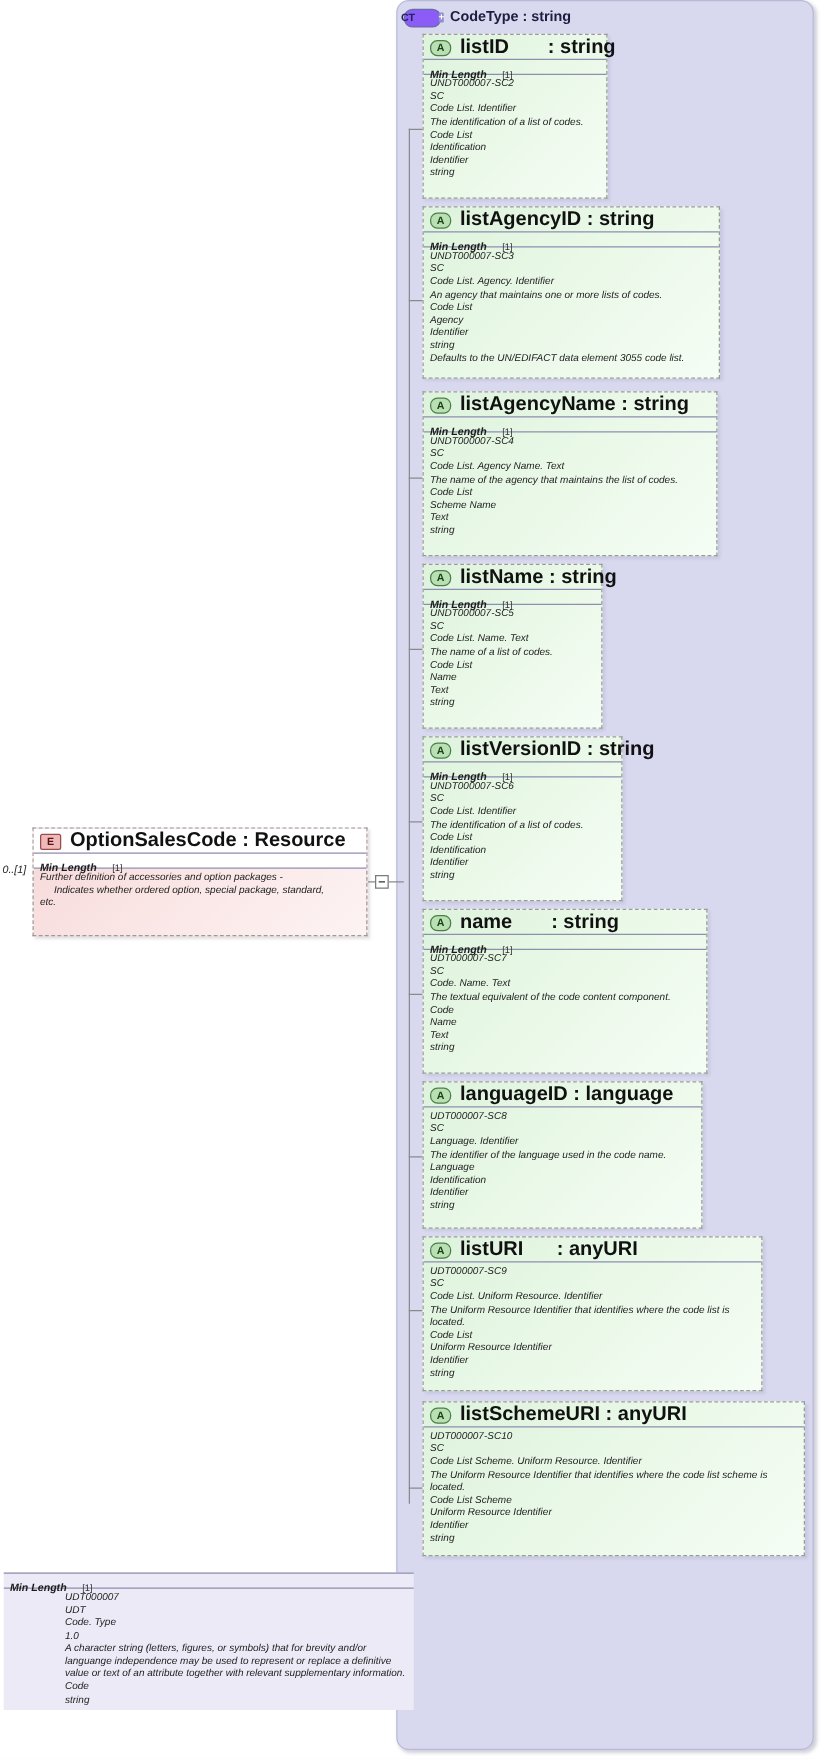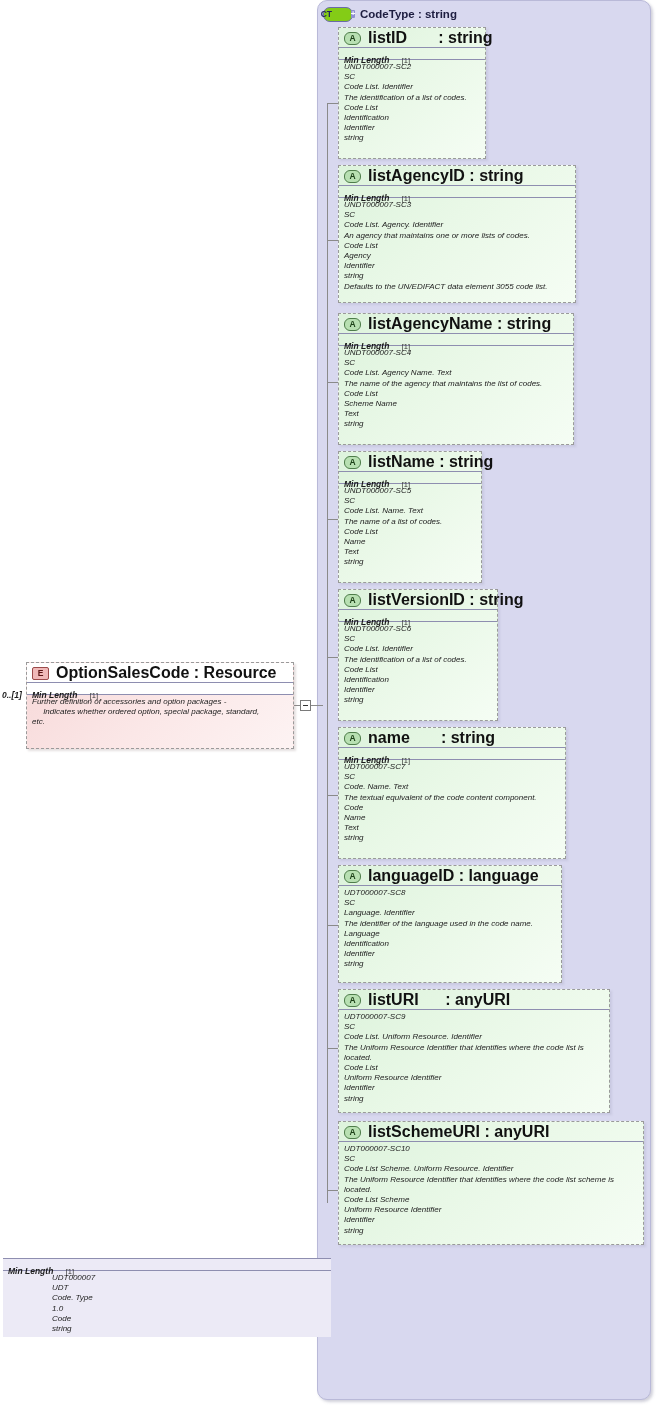--- a/index.html
+++ b/index.html
@@ -40,21 +40,21 @@
     left: 5px; top: 4px;
     height: 18px;
     display: flex;
     align-items: center;
     gap: 7px;
   }
   .ct-badge {
     width: 30px; height: 15px;
     border: 1px solid #6b6ba8;
     border-radius: 7px;
-    background: #84cc16;
+    background: #8b5cf6;
     display: flex;
     align-items: center;
     justify-content: center;
     gap: 19px;
     font-size: 8.5px;
     font-weight: bold;
     color: #23235c;
     letter-spacing: -0.2px;
     box-sizing: border-box;
   }
@@ -165,21 +165,21 @@
     font-size: 8.5px; font-weight: bold; color: #5a1414;
     box-sizing: border-box;
     flex: 0 0 auto;
   }
   .occurs {
     position: absolute;
     left: 2px;
     top: 690px;
     font-size: 8.5px;
     font-style: italic;
-    font-weight: bold;
+    font-weight: normal;
     color: #1a1a1a;
     white-space: nowrap;
     text-align: center;
   }
 
   
   .ct-foot {
     position: absolute;
     left: 3px;
     top: 1258px;
@@ -427,20 +427,21 @@
   <div class="ct-foot">
     <div class="facet-row">
       <span class="facet-label">Min Length</span>
       <span class="facet-val">[1]</span>
     </div>
     <div class="doc-block">
       <div>UDT000007</div>
       <div>UDT</div>
       <div>Code. Type</div>
       <div>1.0</div>
+      <div>A character string (letters, figures, or symbols) that for brevity and/or languange independence may be used to represent or replace a definitive value or text of an attribute together with relevant supplementary information.</div>
       <div>Code</div>
       <div>string</div>
     </div>
   </div>
 
   <div class="occurs">0..[1]</div>
   <div class="el-box">
     <div class="attr-head">
       <span class="e-badge">E</span>
       <span class="attr-name">OptionSalesCode : Resource</span>

